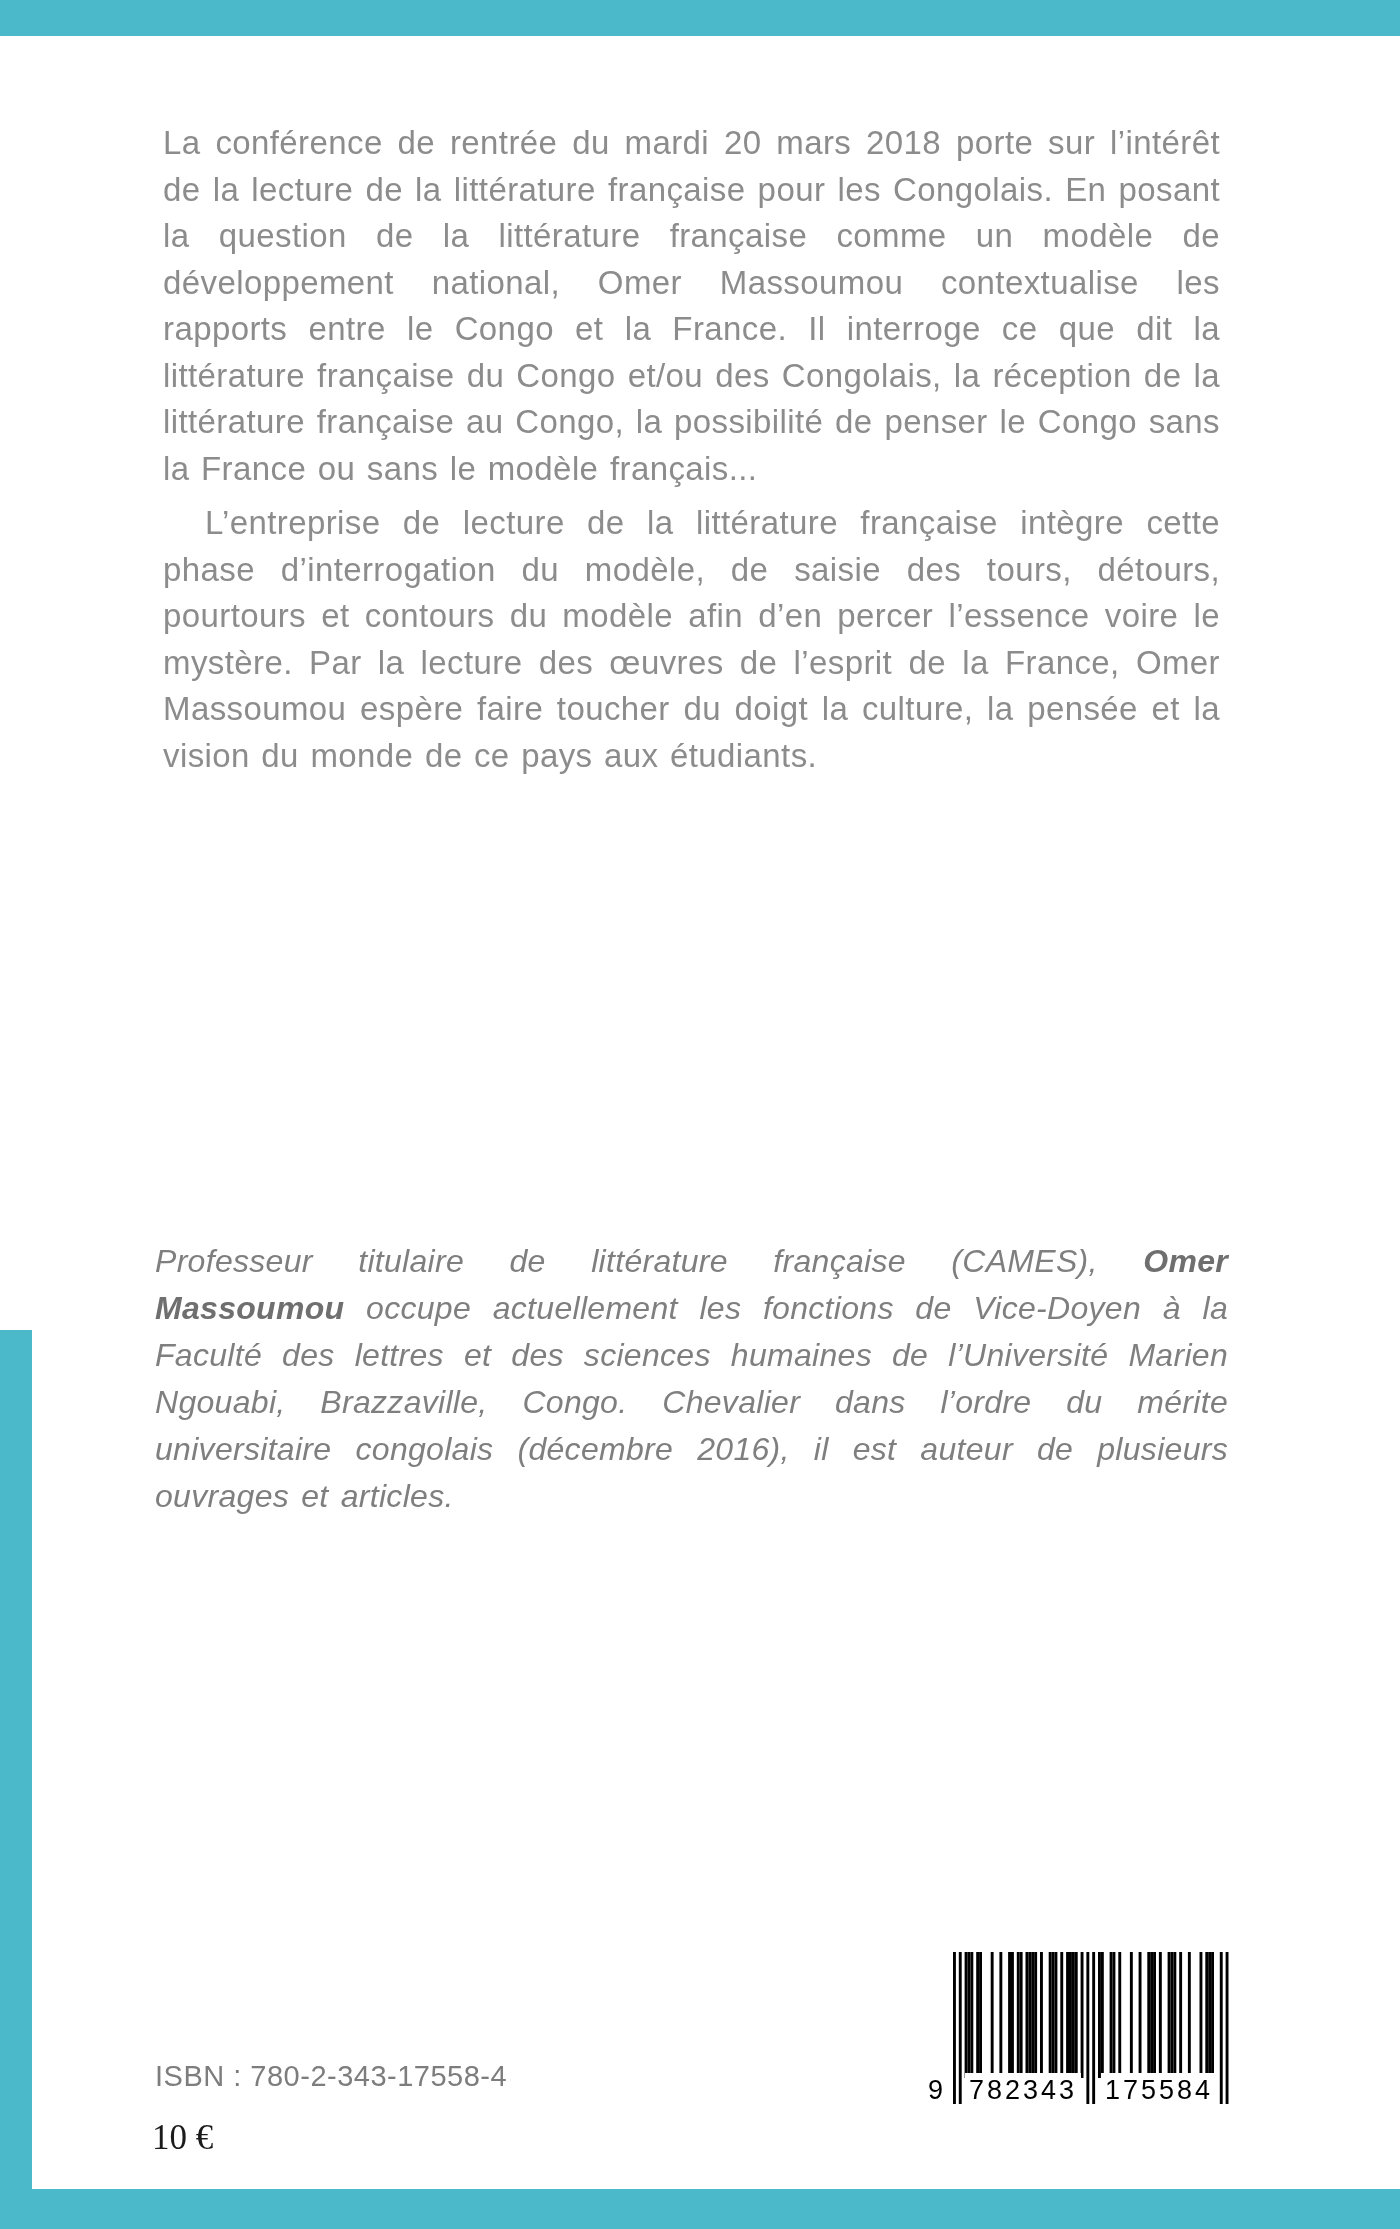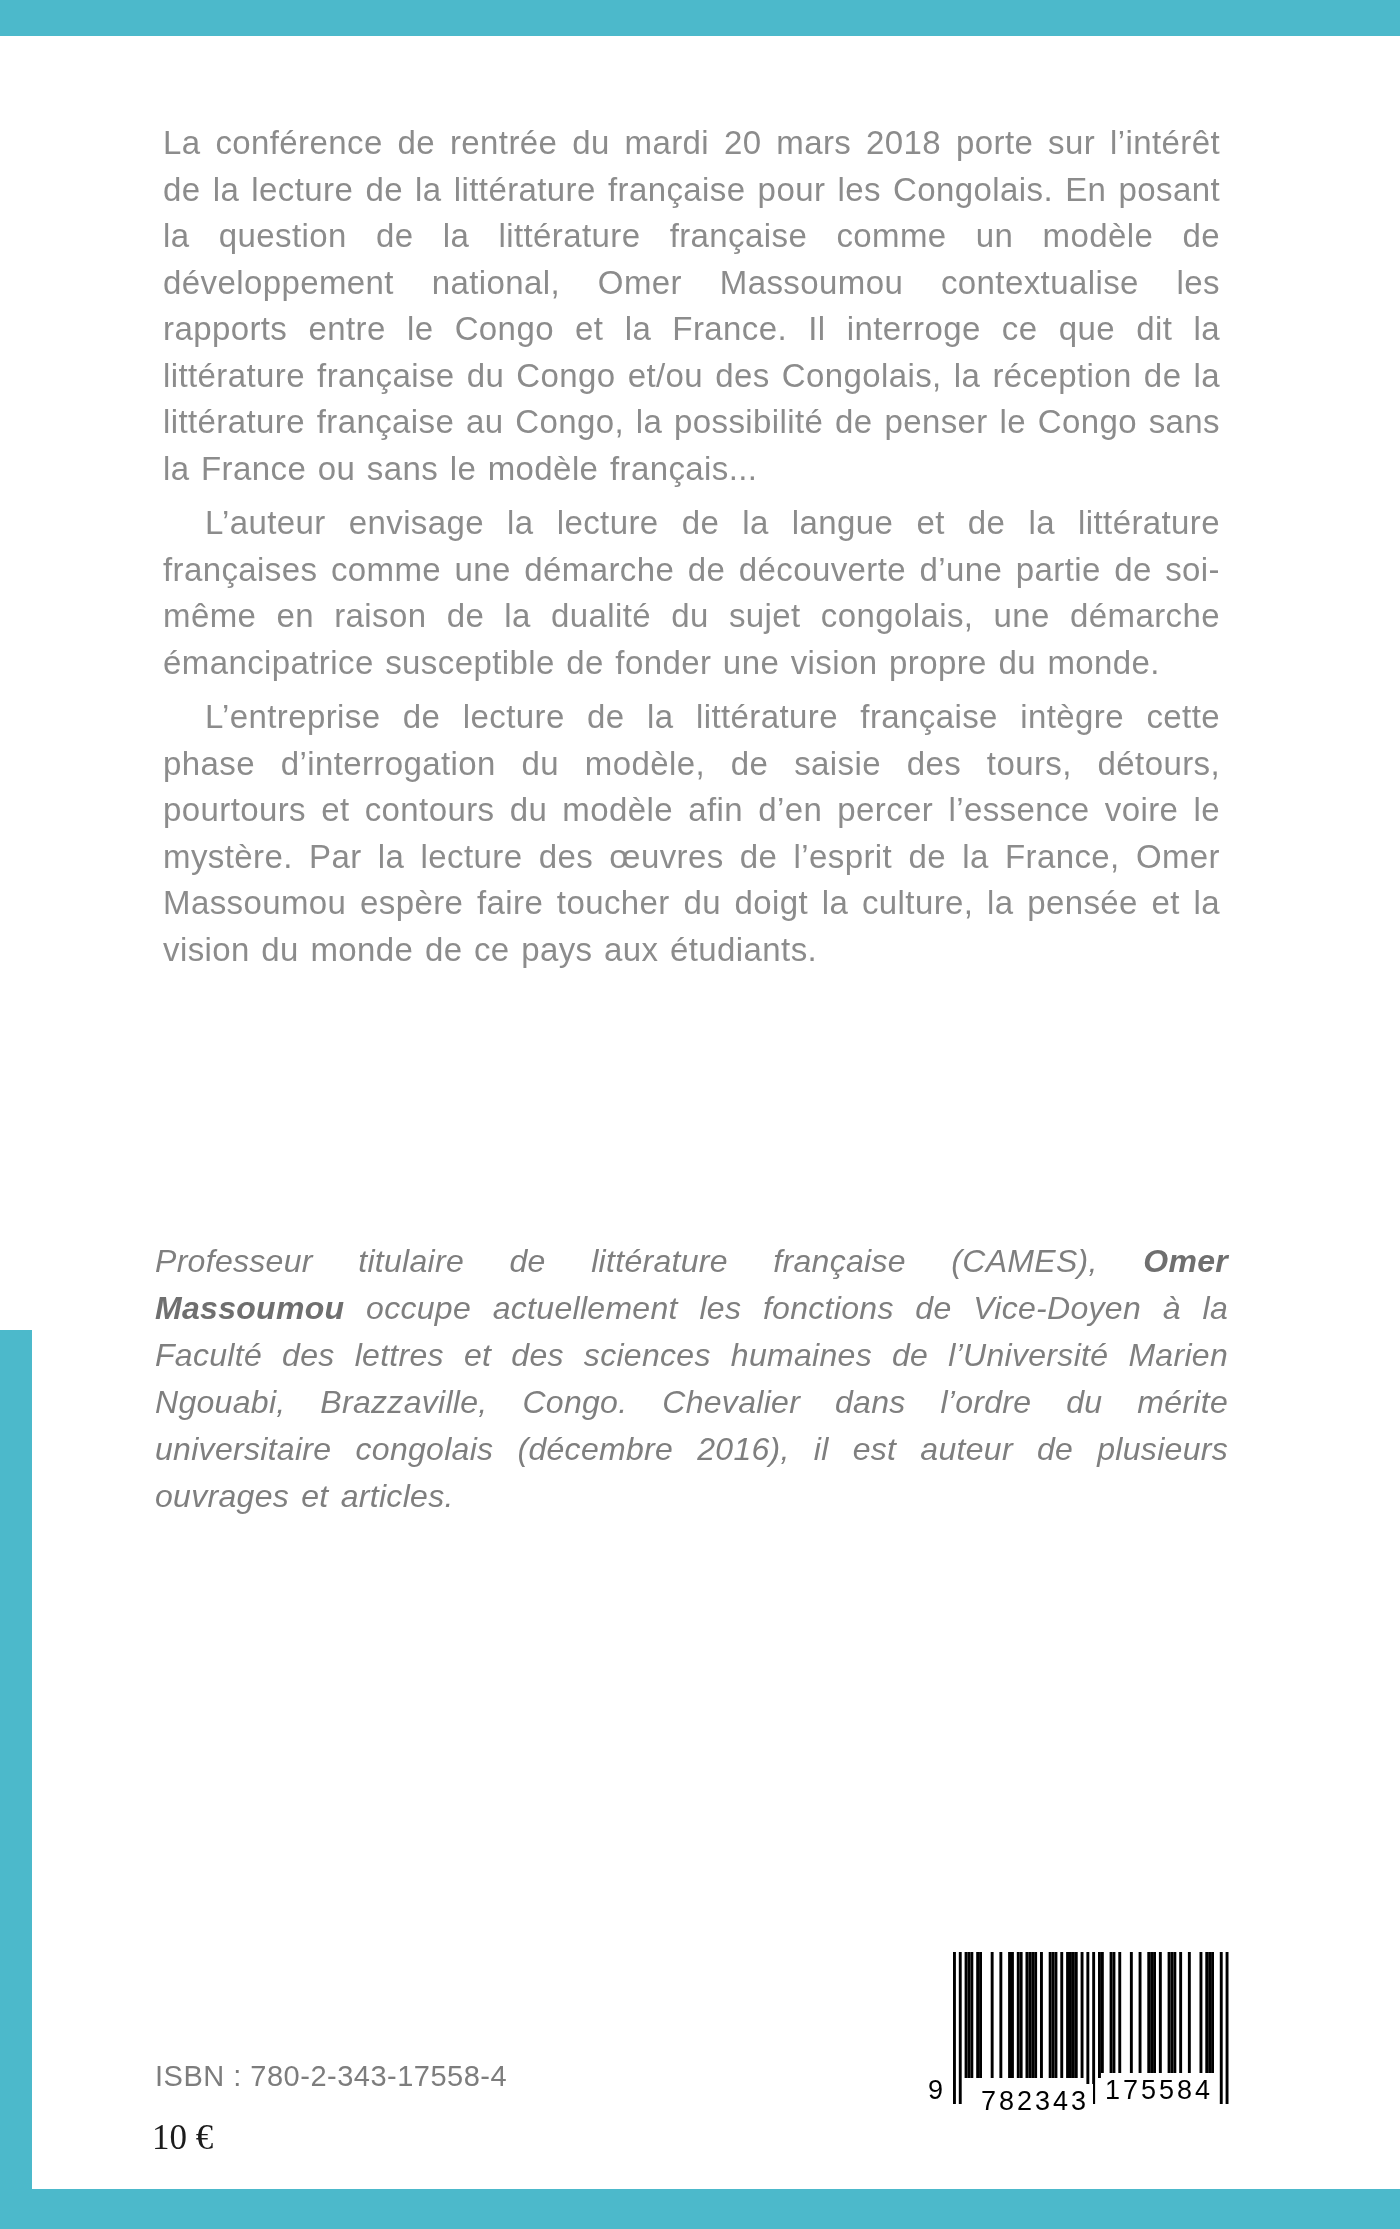--- a/index.html
+++ b/index.html
@@ -26,35 +26,34 @@
           font-size:29px; letter-spacing:0.5px; }
   .price { position:absolute; left:152px; top:2118px; color:#1c1c1c;
            font-family:Liberation Serif, serif; font-size:35px; }
 
   .barcode { position:absolute; left:953px; top:1952px; width:277px; height:158px; }
   .barcode .bars { position:absolute; left:0; top:0; }
   .bc-digit { position:absolute; top:121px; font-size:27px; font-weight:500;
               color:#000; background:#ffffff; text-align:center;
               letter-spacing:3px; line-height:34px; }
   .bc-first { left:-28px; width:24px; background:transparent; }
-  .bc-g1 { left:24px; width:116px;margin-top:11px; }
+  .bc-g1 { left:12px; width:116px; }
   .bc-g2 { left:148px; width:116px;text-align:center; }
 </style>
 </head>
 <body>
 
 <div class="cover">
 
   <div class="accent-bar top-bar" style="background: rgb(76, 185, 203);"></div>
   <div class="accent-bar left-strip" style="background: rgb(76, 185, 203);"></div>
   <div class="accent-bar bottom-bar" style="background: rgb(76, 185, 203);"></div>
 
   <div class="body-text">
     <p>La conférence de rentrée du mardi 20 mars 2018 porte sur l’intérêt de la lecture de la littérature française pour les Congolais. En posant la question de la littérature française comme un modèle de développement national, Omer Massoumou contextualise les rapports entre le Congo et la France. Il interroge ce que dit la littérature française du Congo et/ou des Congolais, la réception de la littérature française au Congo, la possibilité de penser le Congo sans la France ou sans le modèle français...</p>
-    <p>L’auteur envisage la lecture de la langue et de la littérature françaises comme une démarche de découverte d’une partie de soi-même en raison de la dualité du sujet congolais, une démarche émancipatrice susceptible de fonder une vision propre du monde.</p>
     <p>L’entreprise de lecture de la littérature française intègre cette phase d’interrogation du modèle, de saisie des tours, détours, pourtours et contours du modèle afin d’en percer l’essence voire le mystère. Par la lecture des œuvres de l’esprit de la France, Omer Massoumou espère faire toucher du doigt la culture, la pensée et la vision du monde de ce pays aux étudiants.</p>
   </div>
 
   <div class="bio"><span>Professeur titulaire de littérature française (CAMES), </span><span class="bio-name">Omer Massoumou</span><span> occupe actuellement les fonctions de Vice-Doyen à la Faculté des lettres et des sciences humaines de l’Université Marien Ngouabi, Brazzaville, Congo. Chevalier dans l’ordre du mérite universitaire congolais (décembre 2016), il est auteur de plusieurs ouvrages et articles.</span></div>
 
   <div class="isbn">ISBN : 780-2-343-17558-4</div>
   <div class="price">10 €</div>
 
   <div class="barcode">
     <div class="bars"><svg xmlns="http://www.w3.org/2000/svg" width="276" height="152">

